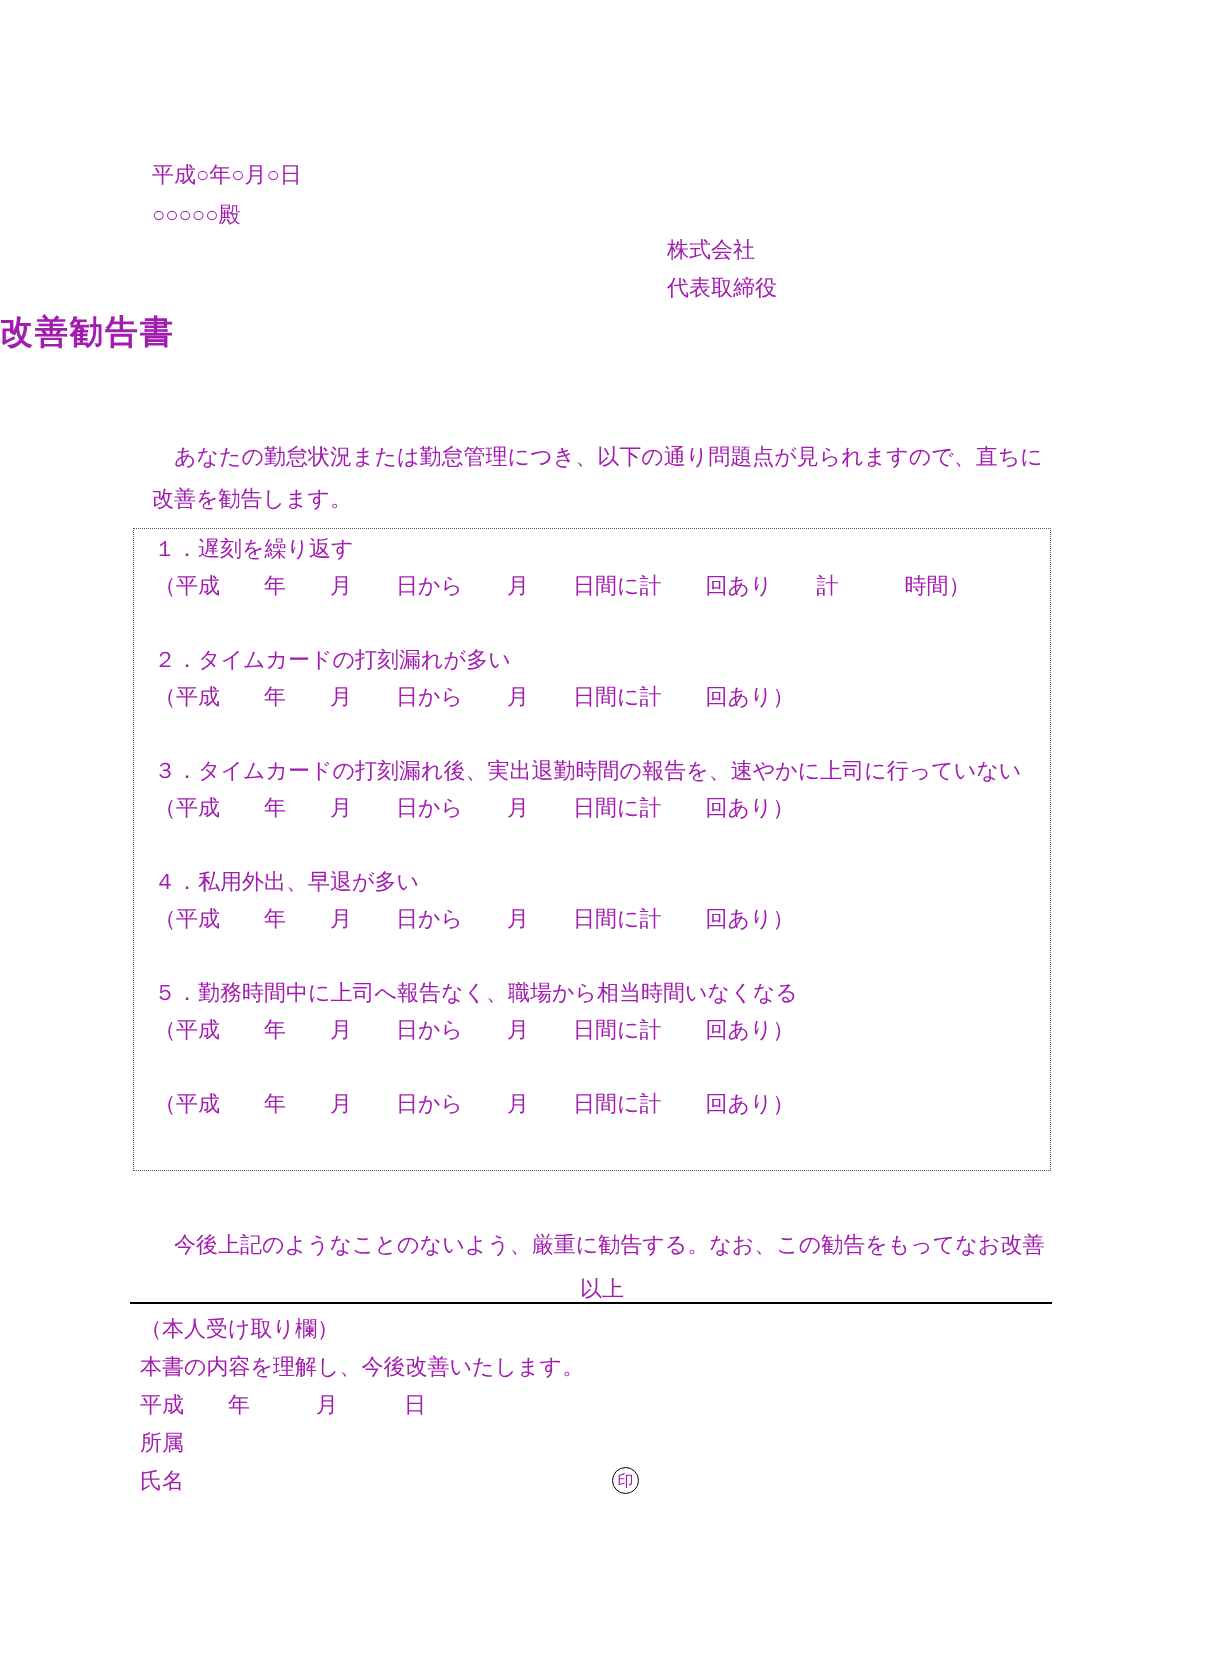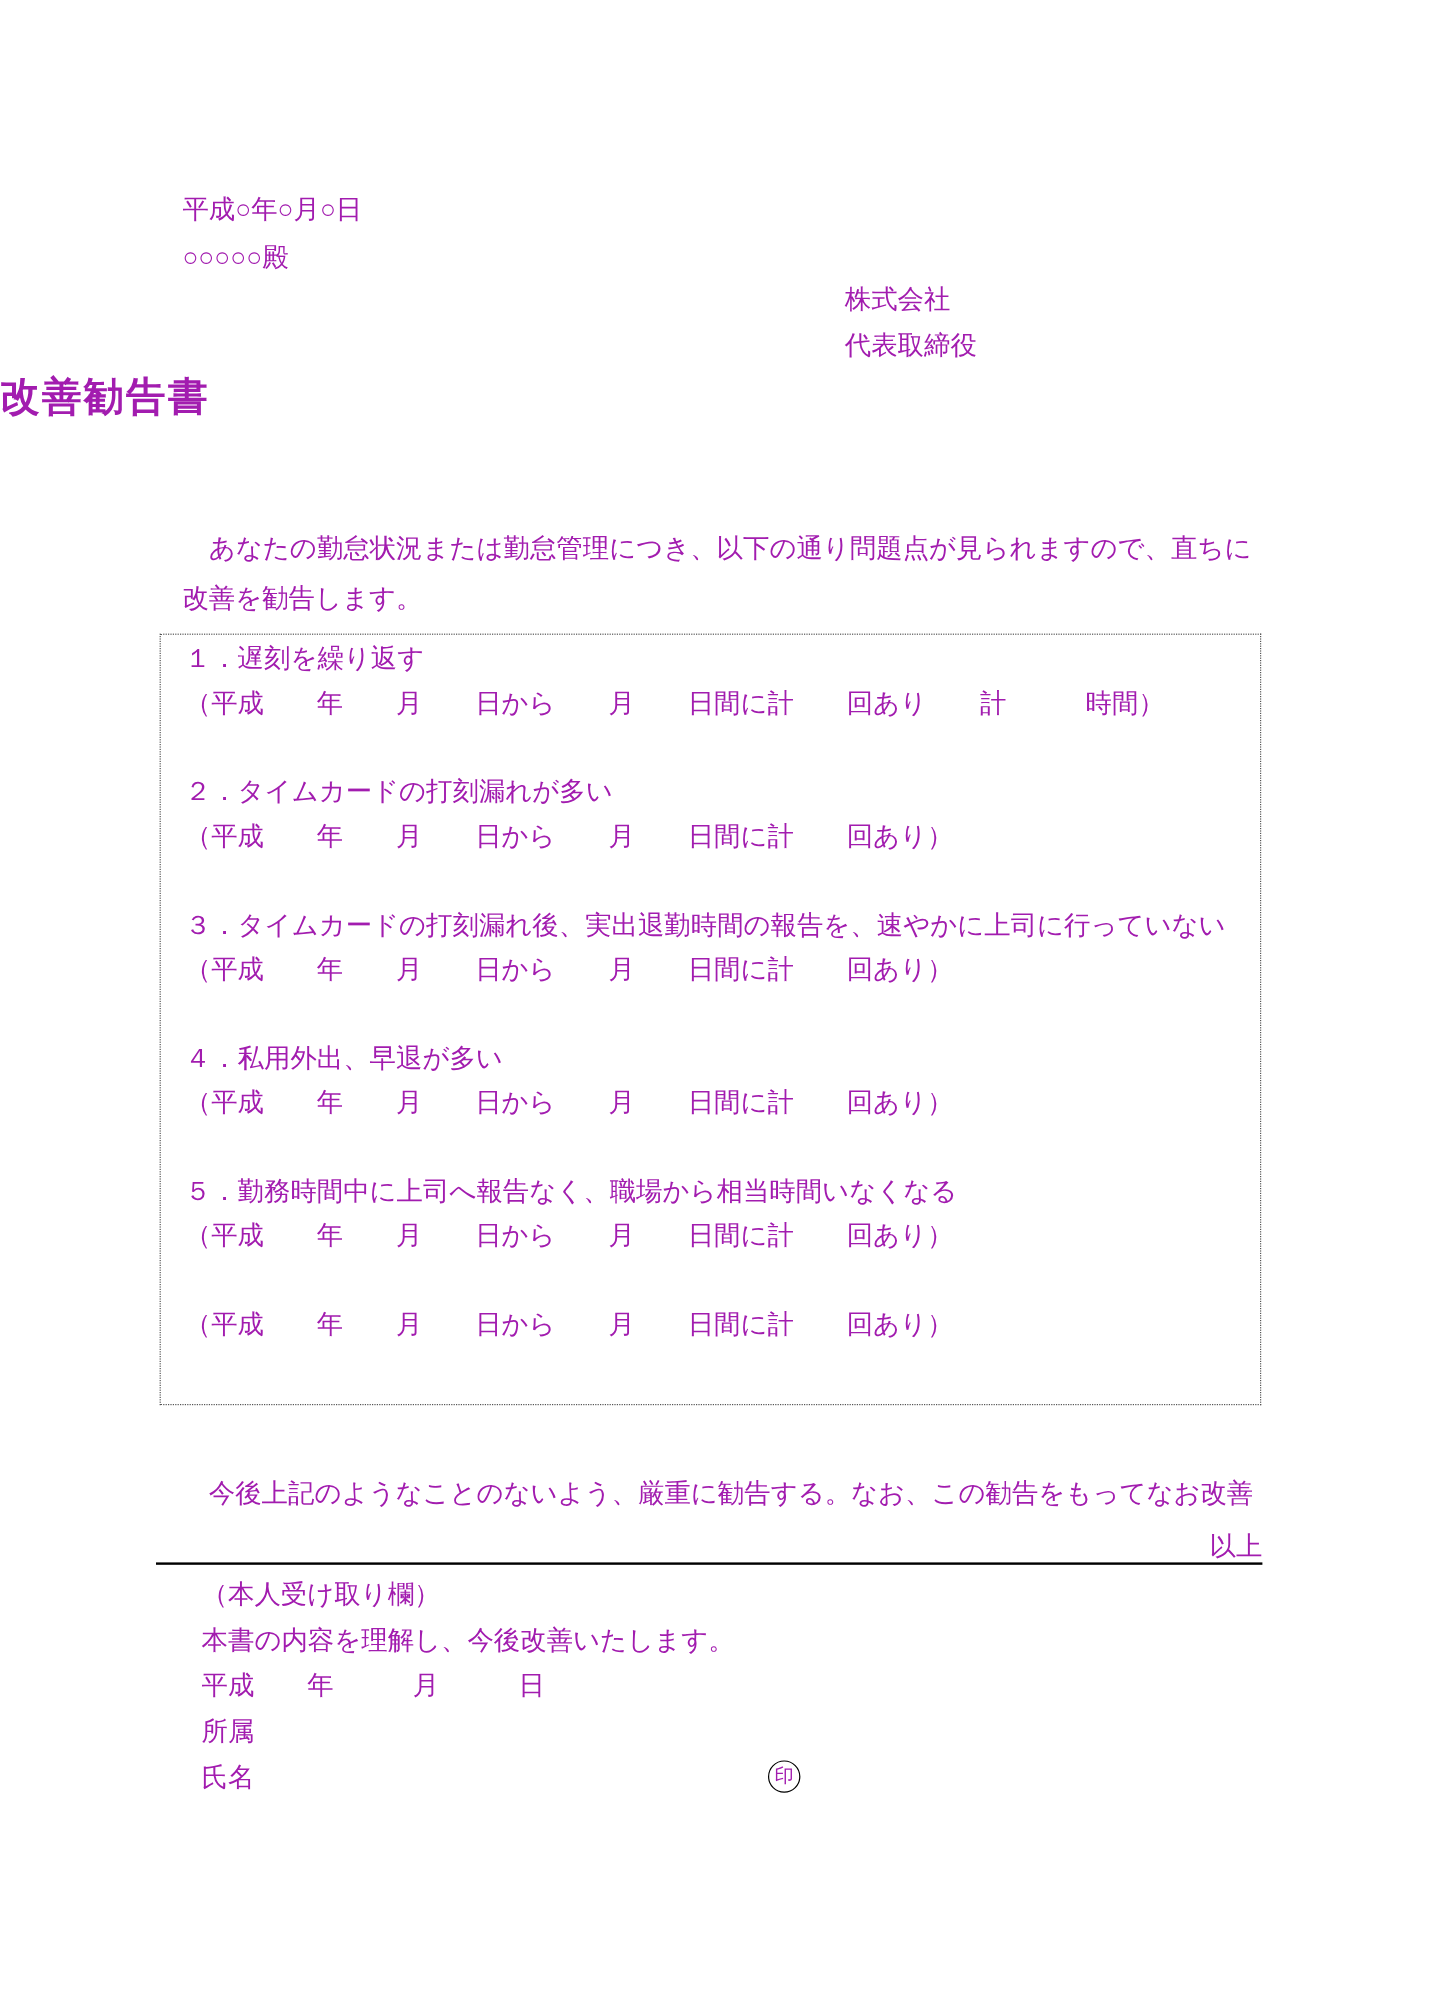--- a/index.html
+++ b/index.html
@@ -15,21 +15,21 @@
     color: #a21caf;
     font-family: "Liberation Serif", "DejaVu Serif", serif;
     font-size: 22px;
     overflow: hidden;
   }
   .abs { position: absolute; white-space: nowrap; }
   .line { display: block; white-space: nowrap; }
 
   .date-line      { left: 152px; top: 156px; line-height: 38px; }
   .addressee      { left: 152px; top: 196px; line-height: 38px; }
-  .sender-block   { left: 667px; top: 231px; line-height: 38px; margin-left: 37px; }
+  .sender-block   { left: 667px; top: 231px; line-height: 38px; }
   .sender-block .line { margin-bottom: 0; }
   .sender-block .line + .line { margin-top: 0; }
 
   .doc-title {
     left: 0; top: 310px; width: 1212px;
     font-size: 33px;
     font-weight: bold;
     letter-spacing: 2px;
     line-height: 44px;
     margin: 0;
@@ -45,31 +45,31 @@
     padding: 1px 14px 0 20px;
   }
   .issue-item { margin: 0 0 37px 0; }
   .issue-title  { line-height: 37px; white-space: nowrap; }
   .issue-detail { line-height: 37px; white-space: nowrap; }
 
   .closing-para { left: 152px; top: 1204px; width: 910px; line-height: 38px; }
 
   .closing-word {
     left: 152px; top: 1275px; width: 900px;
-    text-align: right; line-height: 28px;
+    text-align: center; line-height: 28px;
   }
 
   .rule {
     left: 130px; top: 1302px; width: 922px;
     border: none;
     border-top: 2px solid #000000;
     margin: 0;
   }
 
-  .receipt { left: 168px; top: 1310px; width: 900px; }
+  .receipt { left: 140px; top: 1310px; width: 900px; }
   .receipt .r-line { line-height: 38px; white-space: nowrap; position: relative; }
 
   .seal {
     position: absolute;
     left: 472px;
     top: 5px;
     width: 27px;
     height: 27px;
     box-sizing: border-box;
     border: 1.5px solid #000000;

